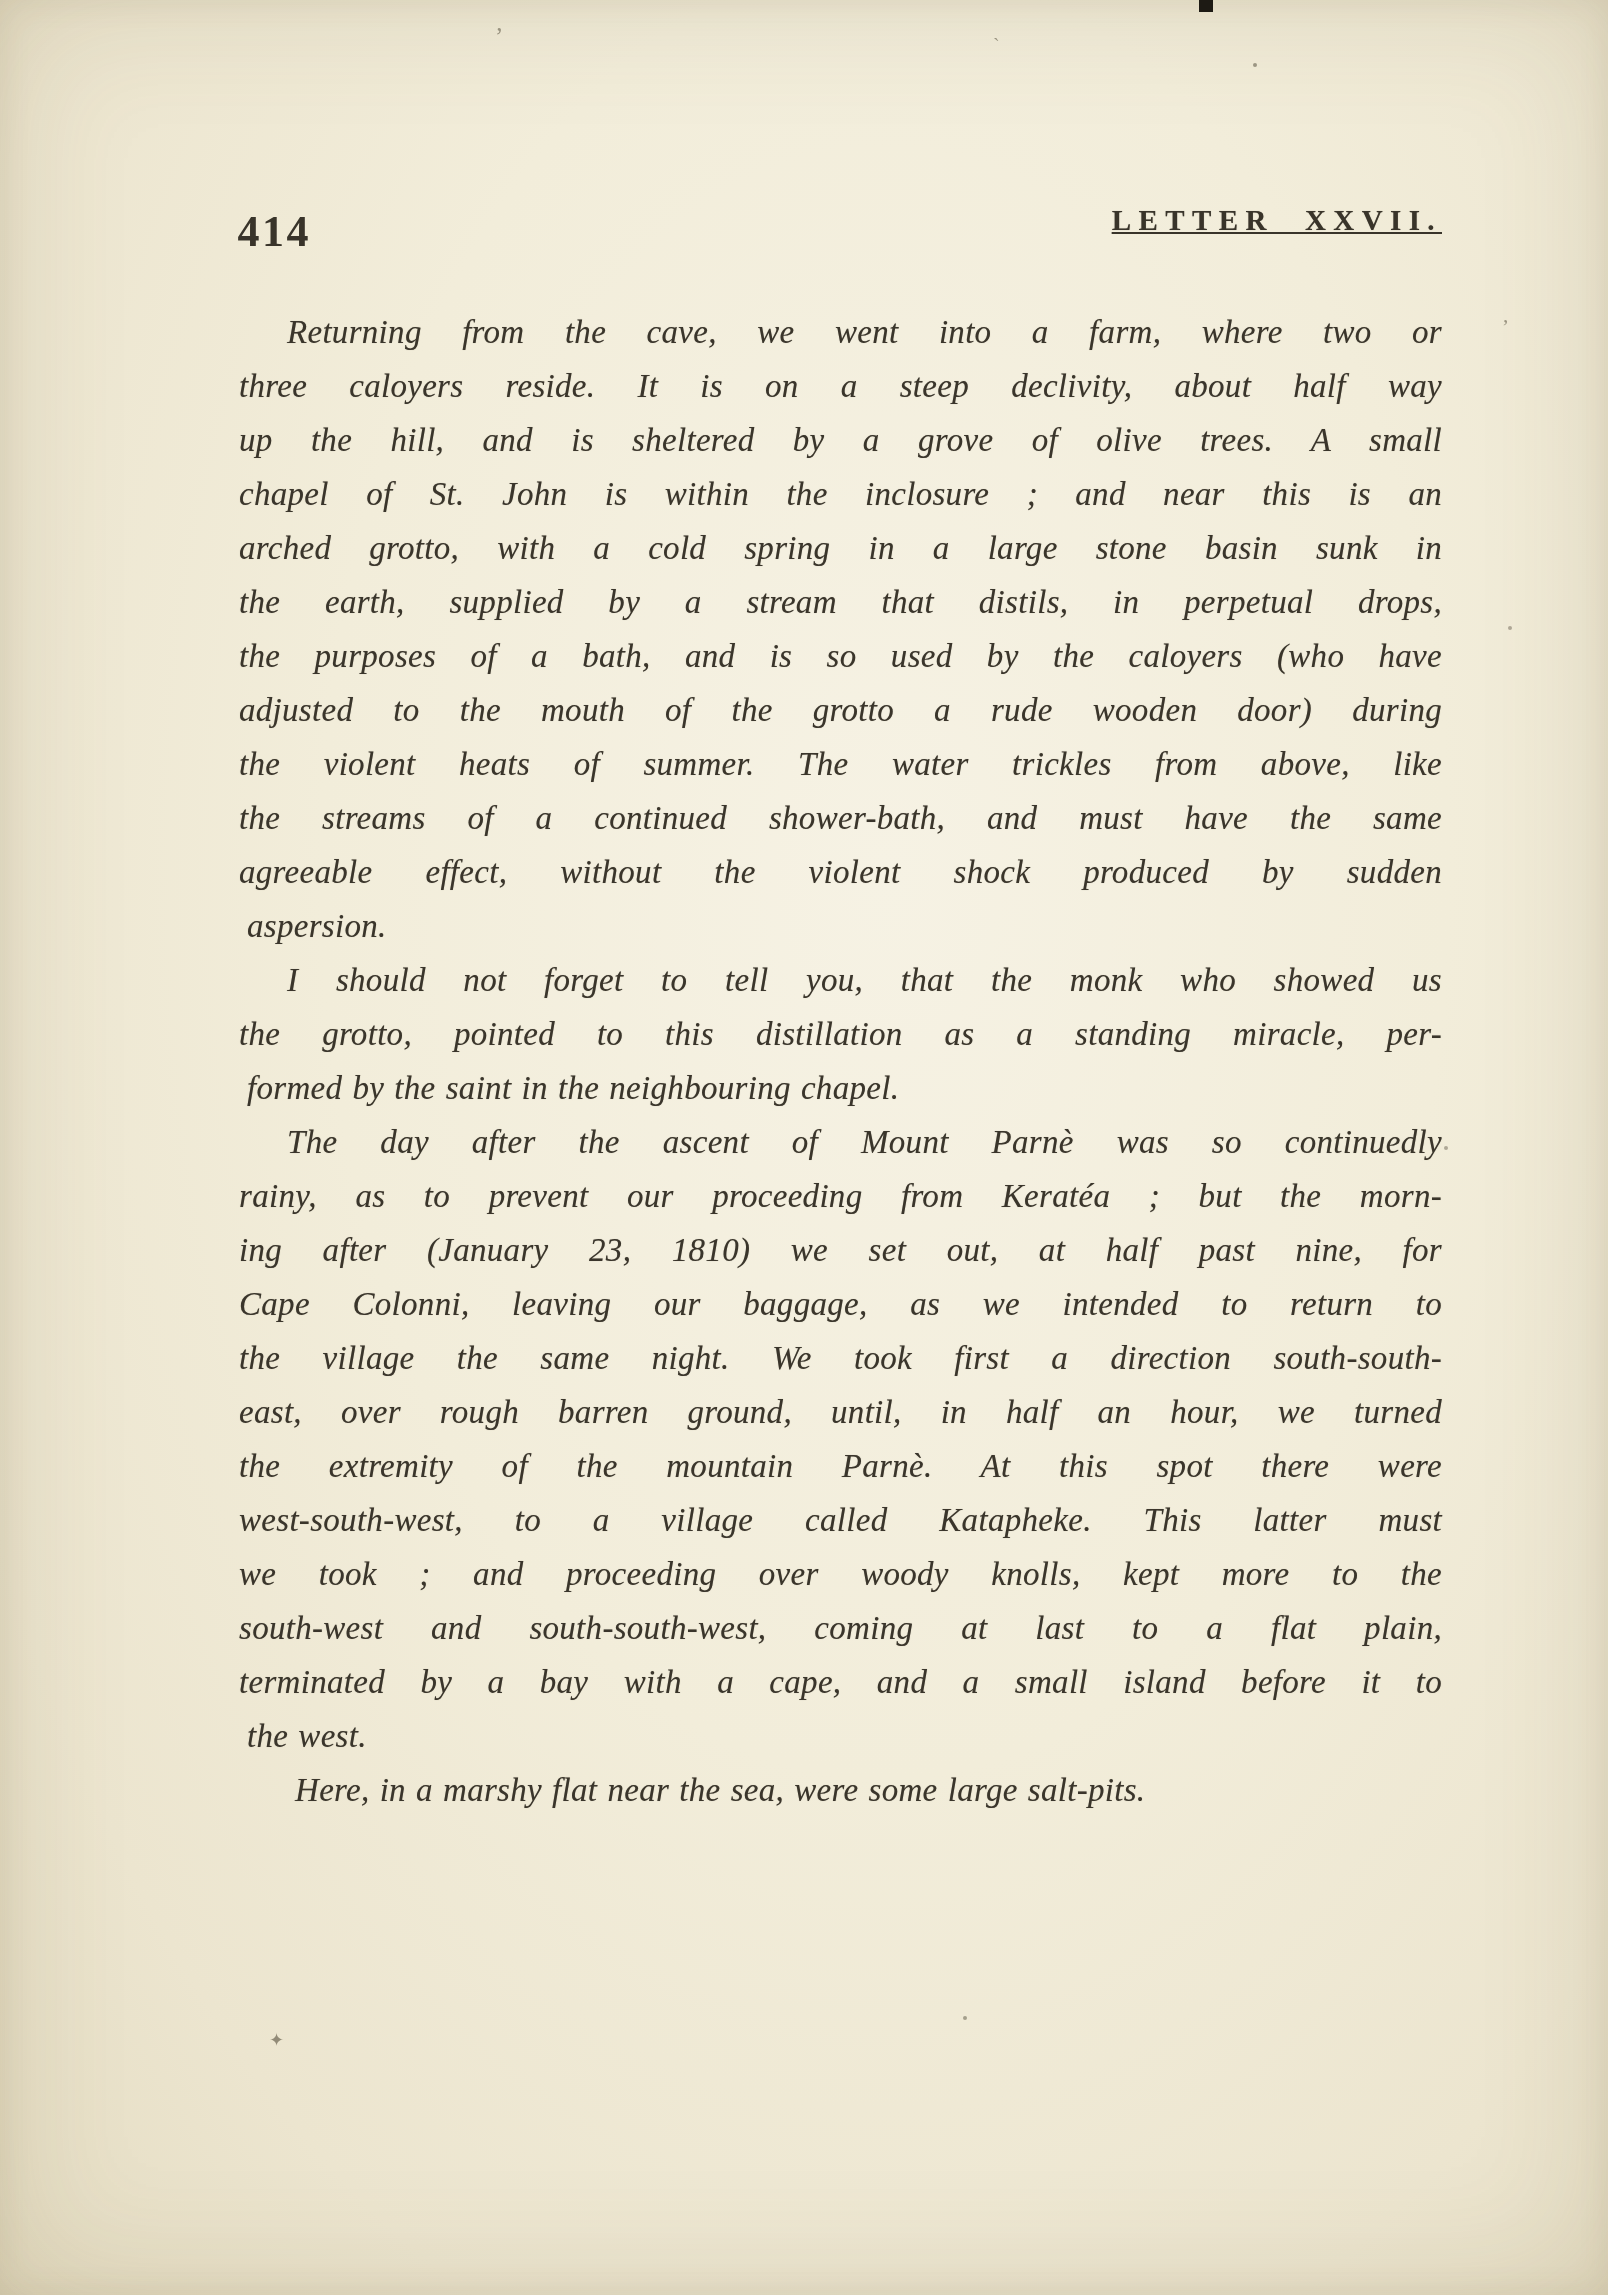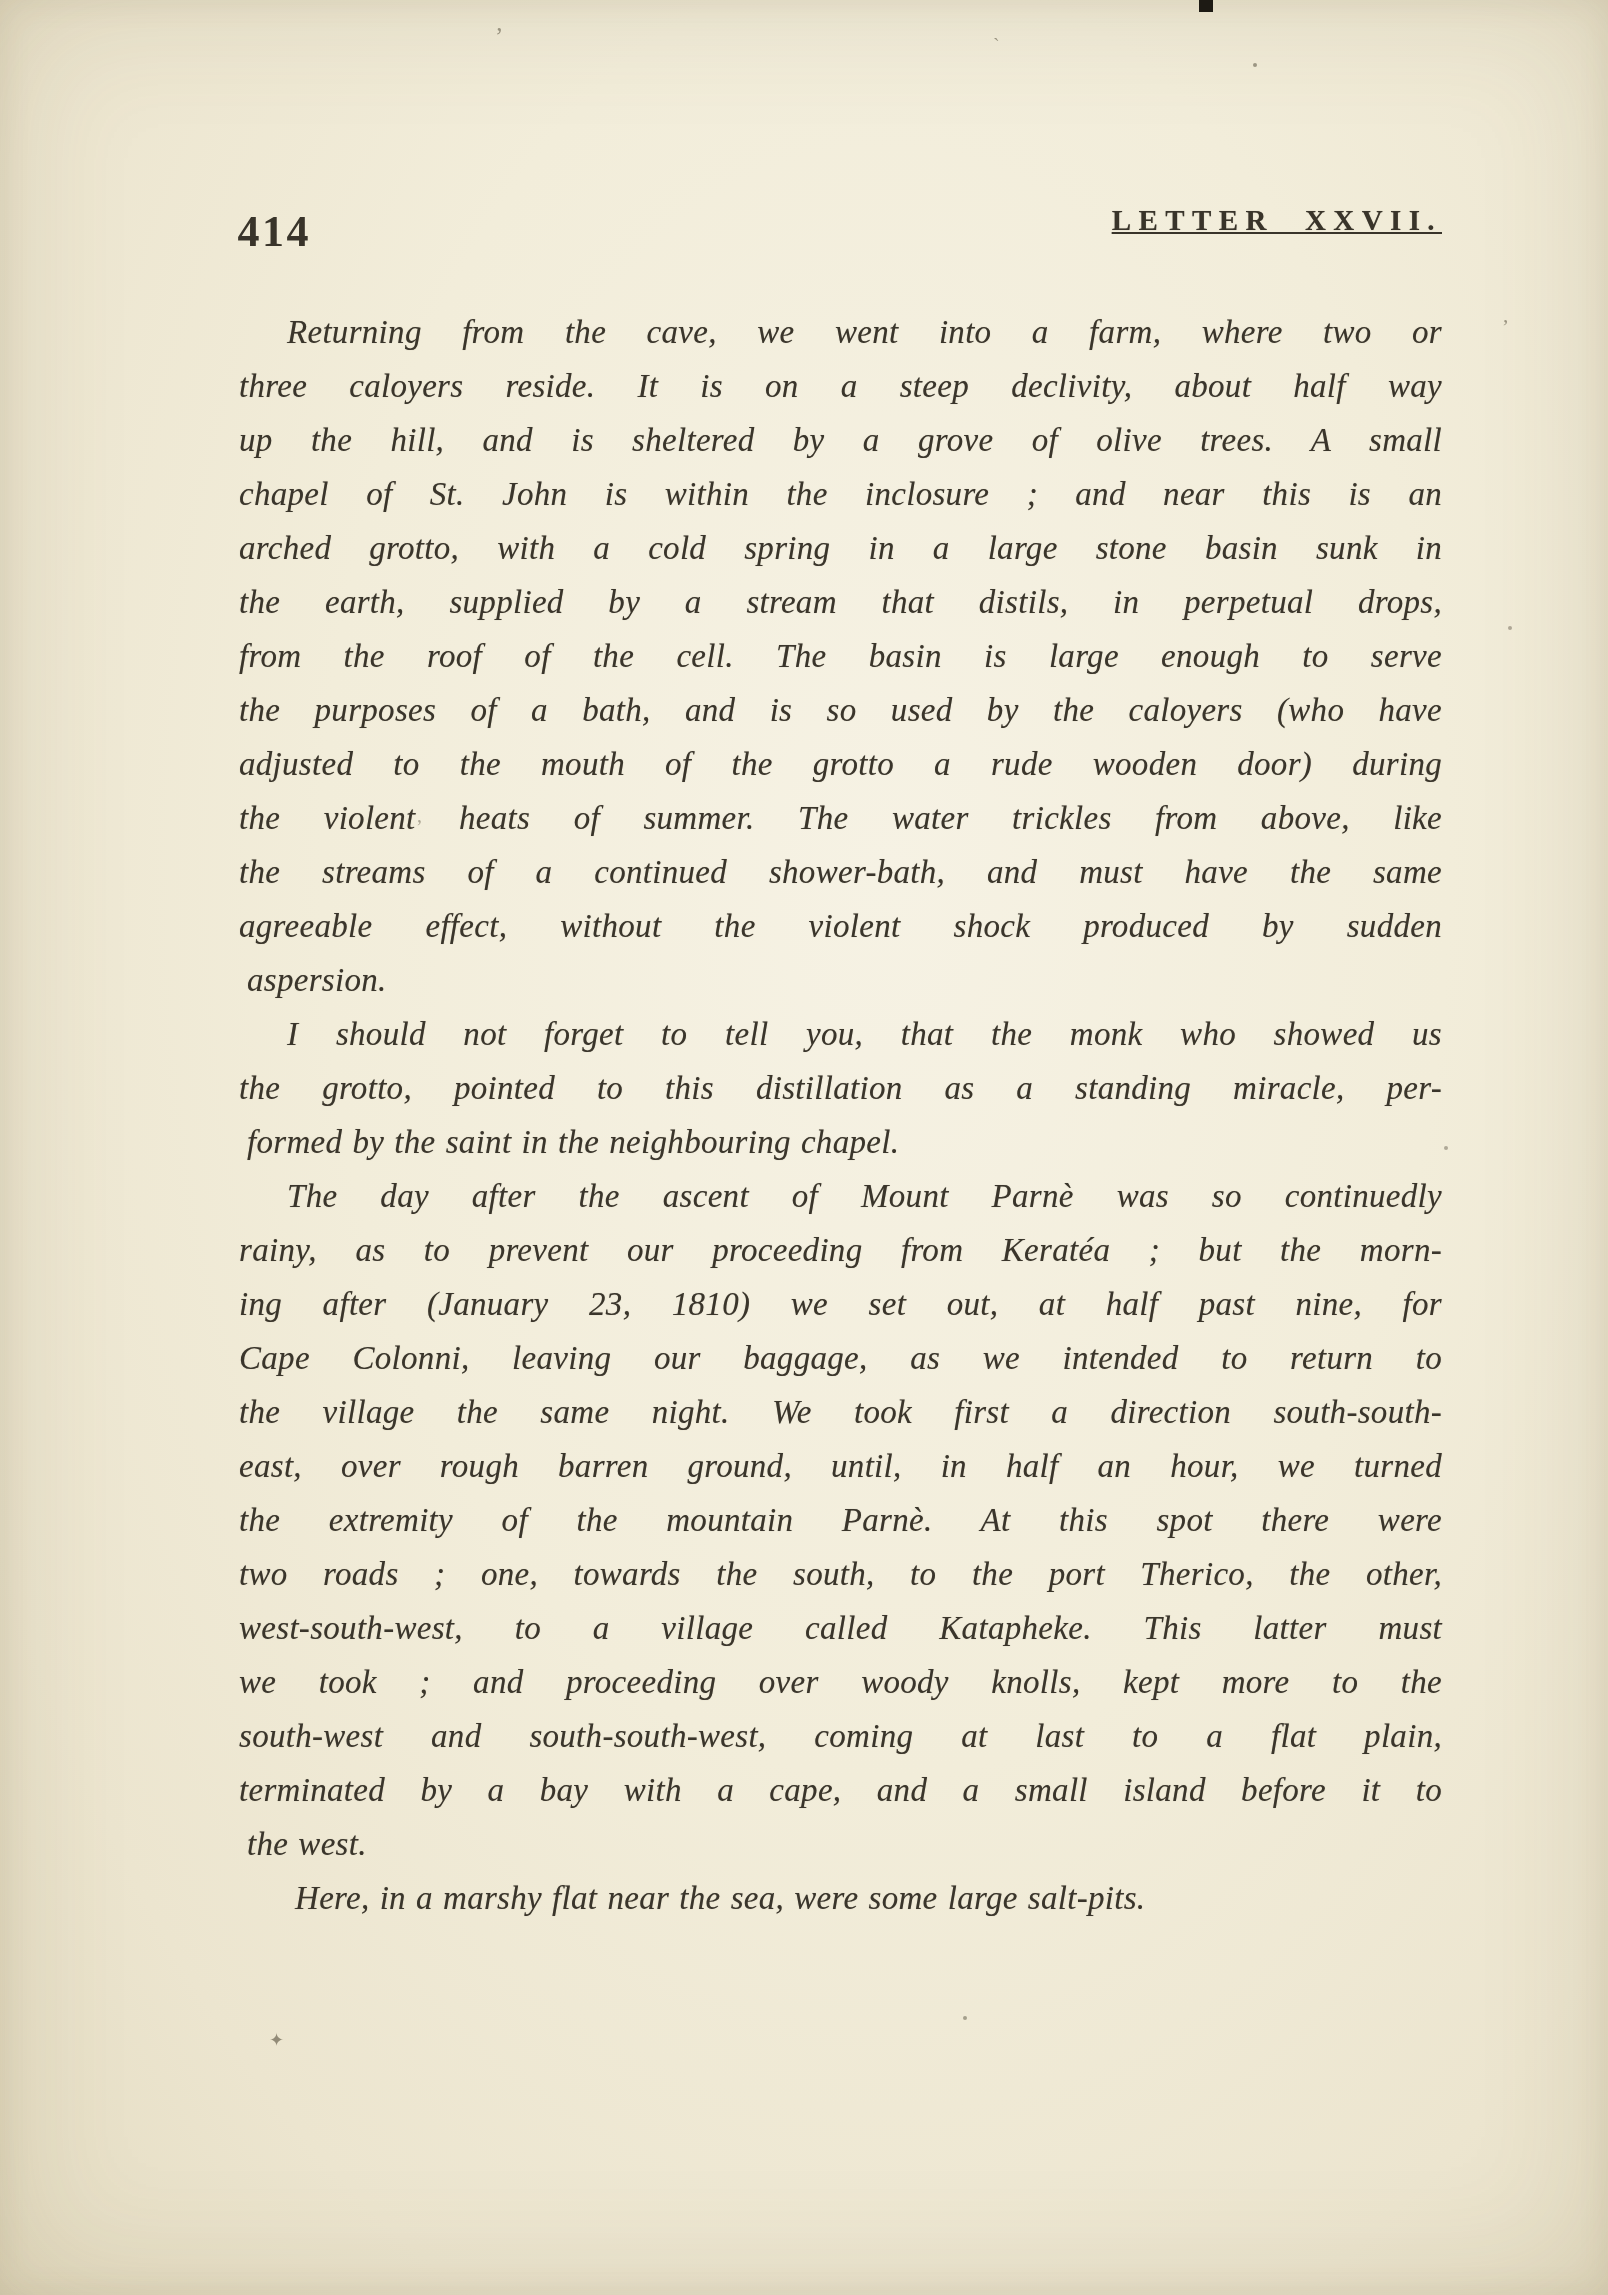--- a/index.html
+++ b/index.html
@@ -109,38 +109,36 @@
       <span class="page-number">414</span>
       <span class="running-title">LETTER XXVII.</span>
     </div>
     <div class="body-text">
         <div class="line indent">Returning from the cave, we went into a farm, where two or</div>
         <div class="line">three caloyers reside. It is on a steep declivity, about half way</div>
         <div class="line">up the hill, and is sheltered by a grove of olive trees. A small</div>
         <div class="line">chapel of St. John is within the inclosure ; and near this is an</div>
         <div class="line">arched grotto, with a cold spring in a large stone basin sunk in</div>
         <div class="line">the earth, supplied by a stream that distils, in perpetual drops,</div>
-        <div class="line">from the roof of the cell. The basin is large enough to serve</div>
         <div class="line">the purposes of a bath, and is so used by the caloyers (who have</div>
         <div class="line">adjusted to the mouth of the grotto a rude wooden door) during</div>
         <div class="line">the violent heats of summer. The water trickles from above, like</div>
         <div class="line">the streams of a continued shower-bath, and must have the same</div>
         <div class="line">agreeable effect, without the violent shock produced by sudden</div>
         <div class="line last">aspersion.</div>
         <div class="line indent">I should not forget to tell you, that the monk who showed us</div>
         <div class="line">the grotto, pointed to this distillation as a standing miracle, per-</div>
         <div class="line last">formed by the saint in the neighbouring chapel.</div>
         <div class="line indent">The day after the ascent of Mount Parnè was so continuedly</div>
         <div class="line">rainy, as to prevent our proceeding from Keratéa ; but the morn-</div>
         <div class="line">ing after (January 23, 1810) we set out, at half past nine, for</div>
         <div class="line">Cape Colonni, leaving our baggage, as we intended to return to</div>
         <div class="line">the village the same night. We took first a direction south-south-</div>
         <div class="line">east, over rough barren ground, until, in half an hour, we turned</div>
         <div class="line">the extremity of the mountain Parnè. At this spot there were</div>
-        <div class="line">two roads ; one, towards the south, to the port Therico, the other,</div>
         <div class="line">west-south-west, to a village called Katapheke. This latter must</div>
         <div class="line">we took ; and proceeding over woody knolls, kept more to the</div>
         <div class="line">south-west and south-south-west, coming at last to a flat plain,</div>
         <div class="line">terminated by a bay with a cape, and a small island before it to</div>
         <div class="line last">the west.</div>
         <div class="line indent last">Here, in a marshy flat near the sea, were some large salt-pits.</div>
       </div>
   </div>
 
 </div>

